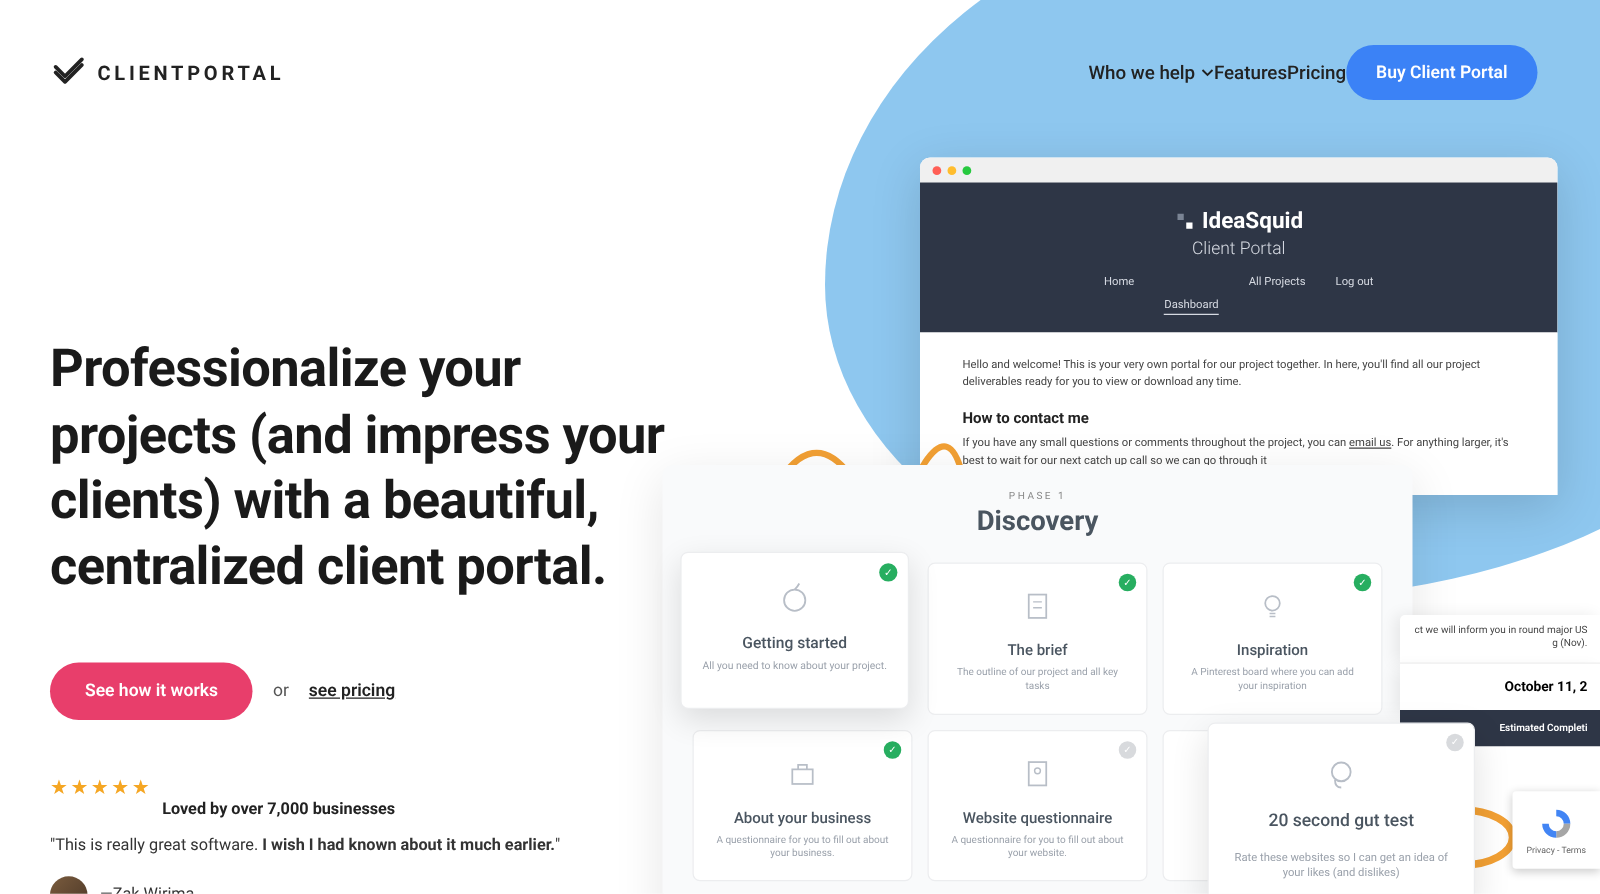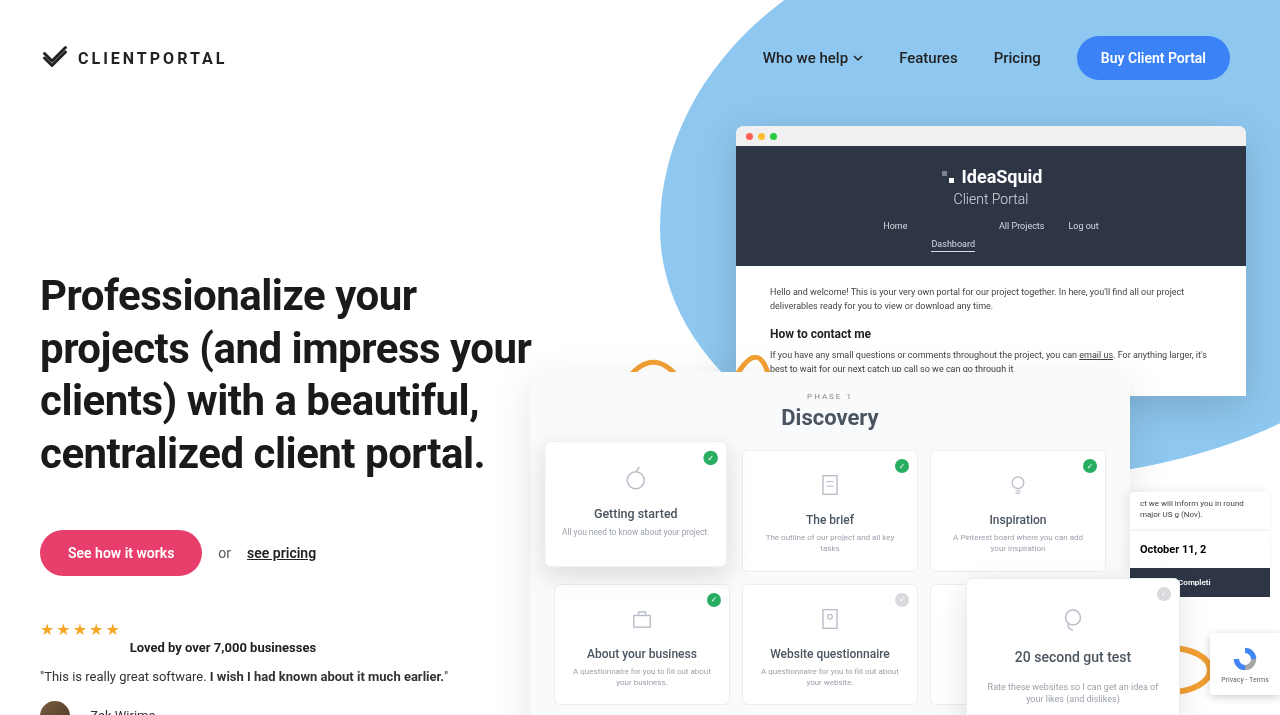--- a/index.html
+++ b/index.html
@@ -2,21 +2,21 @@
 <html><head>
 <meta charset="utf-8">
 <style>
 * { margin: 0; padding: 0; box-sizing: border-box; font-family: -apple-system, BlinkMacSystemFont, 'Segoe UI', Roboto, Helvetica, Arial, sans-serif; }
 body { width: 1280px; height: 715px; overflow: hidden; background: #fff; position: relative; }
 .blob { position: absolute; top: -80px; right: -140px; width: 760px; height: 560px; background: #8ec7ef; border-radius: 50% 50% 55% 45% / 55% 60% 40% 45%; z-index: 0; }
 .header { position: relative; z-index: 2; display: flex; align-items: center; justify-content: space-between; padding: 36px 50px 0 40px; }
 .logo { display: flex; align-items: center; gap: 8px; }
 .logo-icon { width: 30px; height: 30px; }
 .logo-text { font-size: 16px; font-weight: 700; letter-spacing: 3px; color: #222; }
-.nav { display: flex; gap: 36px; }
+.nav { display: flex; }
 .nav-link { font-size: 15px; color: #222; cursor: pointer; display: flex; align-items: center; gap: 5px; font-weight: 500; }
 .chev { width: 10px; height: 10px; }
 .cta-btn { background: #3b82f6; color: #fff; padding: 14px 24px; border-radius: 999px; font-size: 14px; font-weight: 600; cursor: pointer; }
 .hero { position: relative; z-index: 2; padding: 190px 0 0 40px; width: 560px; }
 .headline { font-size: 42px; font-weight: 700; line-height: 1.25; color: #1a1a1a; letter-spacing: -0.5px; }
 .cta-row { display: flex; align-items: center; gap: 16px; margin-top: 50px; }
 .primary-btn { background: #e83e6b; color: #fff; padding: 15px 28px; border-radius: 999px; font-size: 14px; font-weight: 600; cursor: pointer; }
 .or-text { font-size: 14px; color: #555; }
 .see-pricing { font-size: 14px; color: #222; font-weight: 600; text-decoration: underline; cursor: pointer; }
 .social { margin-top: 28px; display: flex; align-items: center; gap: 10px; }
@@ -49,21 +49,21 @@
 .card.featured { box-shadow: 0 8px 24px rgba(0,0,0,0.12); transform: scale(1.04) translate(-6px, -6px); z-index: 2; }
 .badge { position: absolute; top: 8px; right: 8px; width: 14px; height: 14px; border-radius: 50%; display: flex; align-items: center; justify-content: center; font-size: 8px; color: #fff; }
 .badge.done { background: #27ae60; }
 .badge.pending { background: #d8dadd; }
 .card-icon { width: 28px; height: 28px; margin: 0 auto 10px; color: #b8bec7; }
 .card-title { font-size: 12px; font-weight: 500; color: #4a5560; margin-bottom: 5px; }
 .card-desc { font-size: 8px; color: #9aa1ab; line-height: 1.4; }
 
 .popout { position: absolute; bottom: -10px; right: 100px; width: 214px; background: #fff; border: 1px solid #ecedef; border-radius: 6px; padding: 26px 18px 18px; text-align: center; box-shadow: 0 10px 30px rgba(0,0,0,0.12); z-index: 4; }
 
-.side-widget { position: absolute; right: 10px; top: 492px; width: 140px; z-index: 3; }
+.side-widget { position: absolute; right: 0; top: 492px; width: 160px; z-index: 3; text-align: right; }
 .sw-info { background: #fff; font-size: 8px; color: #444; line-height: 1.4; padding: 6px 10px 10px; border-radius: 4px 0 0 0; box-shadow: -4px 0 12px rgba(0,0,0,0.08); }
 .sw-date { background: #fff; font-size: 11px; font-weight: 700; padding: 12px 10px; border-top: 1px solid #eee; box-shadow: -4px 4px 12px rgba(0,0,0,0.08); }
 .sw-est { background: #2e3646; color: #fff; font-size: 8px; padding: 10px 10px; font-weight: 600; }
 
 .recaptcha { position: absolute; bottom: 20px; right: 0; width: 70px; height: 62px; background: #fff; border-radius: 3px 0 0 3px; box-shadow: 0 2px 8px rgba(0,0,0,0.2); z-index: 10; display: flex; flex-direction: column; align-items: center; justify-content: center; gap: 2px; }
 .rc-icon { width: 30px; height: 30px; }
 .rc-text { font-size: 7px; color: #666; }
 
 .scribble { position: absolute; z-index: 2; pointer-events: none; }
 </style>

